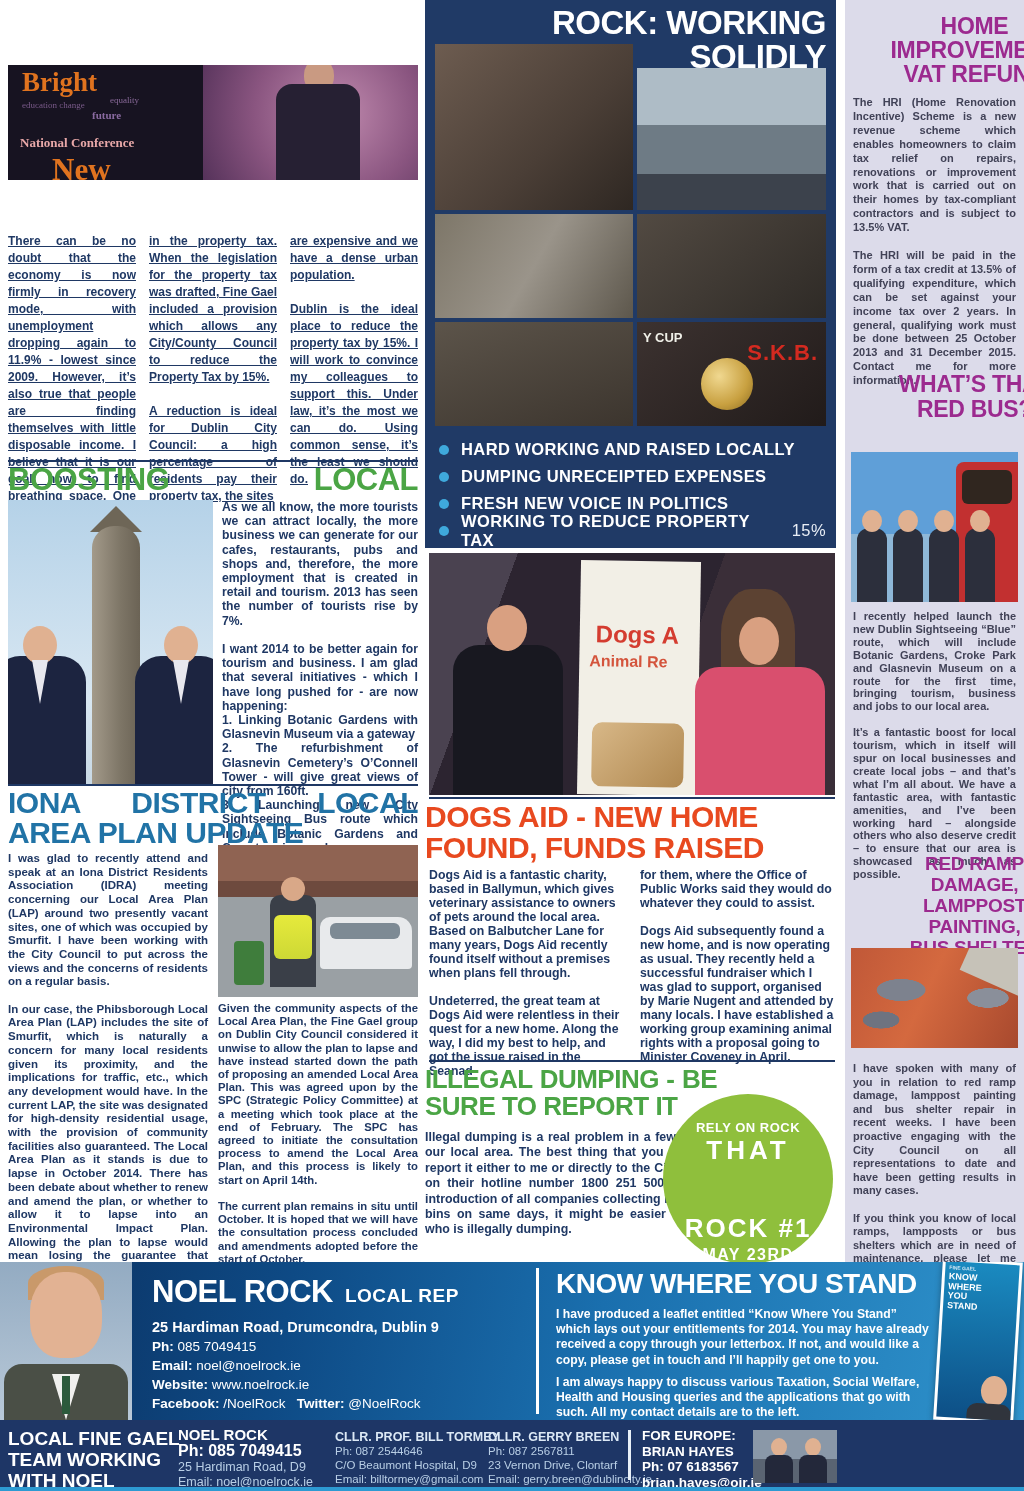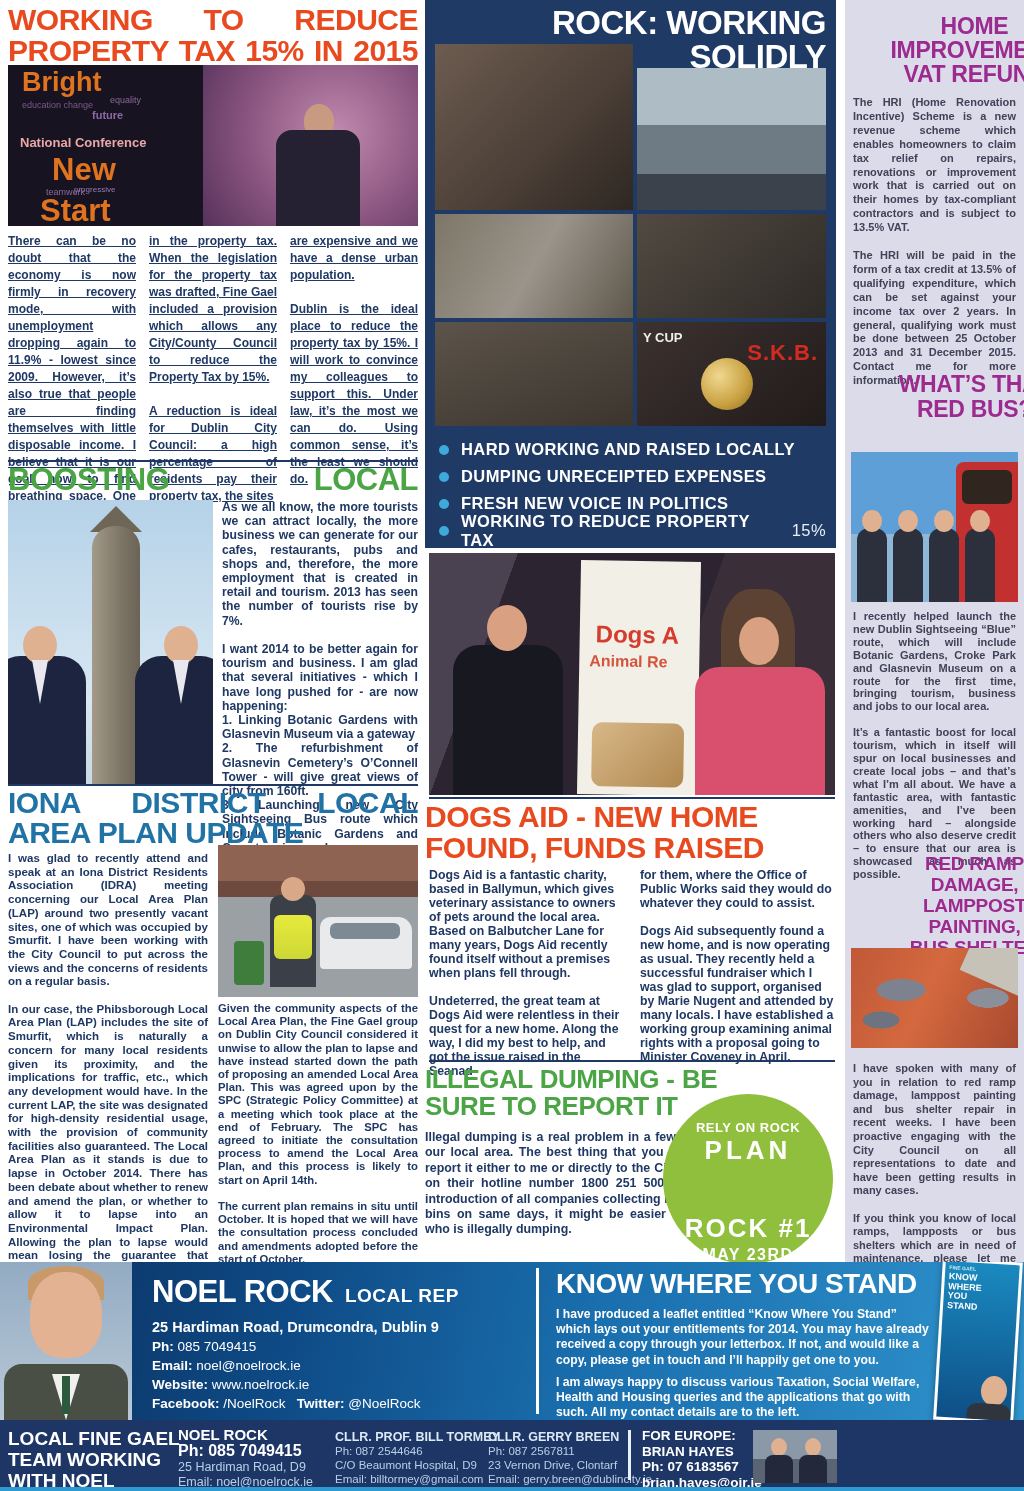--- a/index.html
+++ b/index.html
@@ -17,21 +17,21 @@
   .hl-purple{color:#9c2a8f;font-weight:700;letter-spacing:-0.3px;text-align:center;margin-left:40px;}
   .hl-white{color:#ffffff;font-weight:700;letter-spacing:-0.5px;}
 
   
   .navy{color:#1f3864;font-weight:700;}
   .greyblue{color:#414257;font-weight:700;}
   .rule{background:#1f3864;height:2px;}
 
   
   #s1-headline{left:8px;top:4px;width:410px;font-size:30px;line-height:31px;}
-  #s1-photo{left:8px;top:65px;width:410px;height:161px;background:#171321;overflow:hidden;}
+  #s1-photo{left:8px;top:65px;width:410px;height:115px;background:#171321;overflow:hidden;font-family:Liberation Serif, serif;}
   #s1-photo .purple-side{position:absolute;right:0;top:0;width:215px;height:100%;
      background:radial-gradient(circle at 62% 42%,#c08aae,#8a5580 55%,#55325a);}
   #s1-photo .speaker-body{position:absolute;right:58px;bottom:0;width:84px;height:96px;
      background:#262033;border-radius:16px 16px 0 0;}
   #s1-photo .speaker-head{position:absolute;right:84px;bottom:88px;width:30px;height:34px;
      background:#c99a82;border-radius:50% 50% 45% 45%;}
   .wc{position:absolute;font-weight:700;}
   .wc0{left:14px;top:2px;font-size:27px;color:#e0731f;}
   .wc8{left:102px;top:30px;font-size:9px;color:#8a6a9a;font-weight:400;}
   .wc1{left:14px;top:35px;font-size:9px;color:#7a5a8a;font-weight:400;}
@@ -195,24 +195,20 @@
   #f-photo .h1,#f-photo .h2{position:absolute;width:16px;height:18px;background:#e0b191;border-radius:50%;top:8px;}
   #f-photo .h1{left:18px;} #f-photo .h2{left:52px;}
   #f-photo .b1,#f-photo .b2{position:absolute;width:28px;height:28px;background:#23283a;border-radius:8px 8px 0 0;bottom:0;}
   #f-photo .b1{left:12px;} #f-photo .b2{left:46px;}
 </style>
 </head>
 <body>
 
 <div class="page">
 
-  <div class="abs hl-orange jlast" id="s1-headline">
-    <div class="jlast">WORKING TO REDUCE</div>
-    <div class="jlast">PROPERTY TAX 15% IN 2015</div>
-  </div>
 
   <div class="abs" id="s1-photo">
     <span class="wc wc0">Bright</span>
     <span class="wc wc1">education change</span>
     <span class="wc wc2">future</span>
     <span class="wc wc3">National Conference</span>
     <span class="wc wc4">New</span>
     <span class="wc wc5">progressive</span>
     <span class="wc wc6">teamwork</span>
     <span class="wc wc7">Start</span>
@@ -327,21 +323,21 @@
 Dogs Aid subsequently found a new home, and is now operating as usual. They recently held a successful fundraiser which I was glad to support, organised by Marie Nugent and attended by many locals. I have established a working group examining animal rights with a proposal going to Minister Coveney in April.</div>
   </div>
 
   <div class="abs rule" id="rule4"></div>
   <div class="abs hl-green jlast" id="dump-headline1">ILLEGAL DUMPING - BE</div>
   <div class="abs hl-green" id="dump-headline2">SURE TO REPORT IT</div>
   <div class="abs navy just pre" id="dump-body">Illegal dumping is a real problem in a few parts of our local area. The best thing that you can do is report it either to me or directly to the City Council on their hotline number 1800 251 500. With the introduction of all companies collecting household bins on same days, it might be easier to detect who is illegally dumping.</div>
 
   <div class="abs" id="vote-circle">
     <div class="l0">RELY ON ROCK</div>
-    <div class="l1">PLAN</div>
+    <div class="l1">THAT</div>
     <div class="l2">ROCK #1</div>
     <div class="l3">MAY 23RD</div>
   </div>
 
   <div class="abs" id="right-panel"></div>
   <div class="abs hl-purple pre" id="vat-headline">HOME
 IMPROVEMENT
 VAT REFUND</div>
   <div class="abs greyblue just pre" id="vat-body">The HRI (Home Renovation Incentive) Scheme is a new revenue scheme which enables homeowners to claim tax relief on repairs, renovations or improvement work that is carried out on their homes by tax-compliant contractors and is subject to 13.5% VAT.
 

